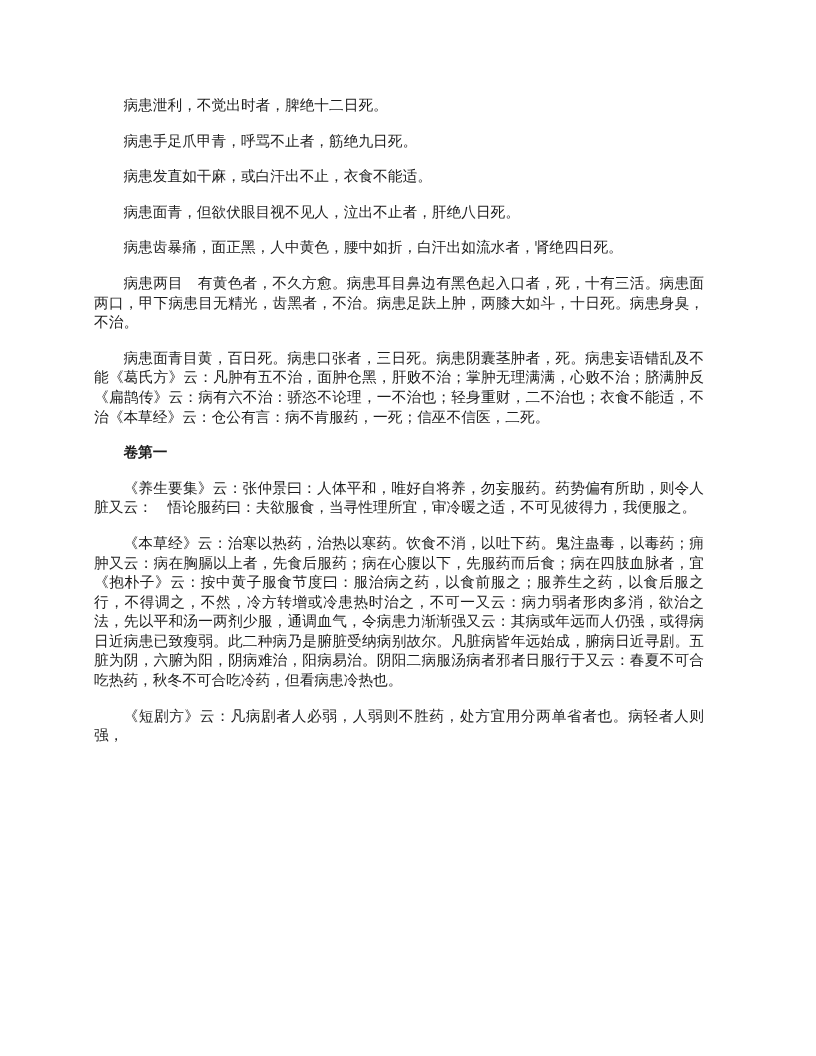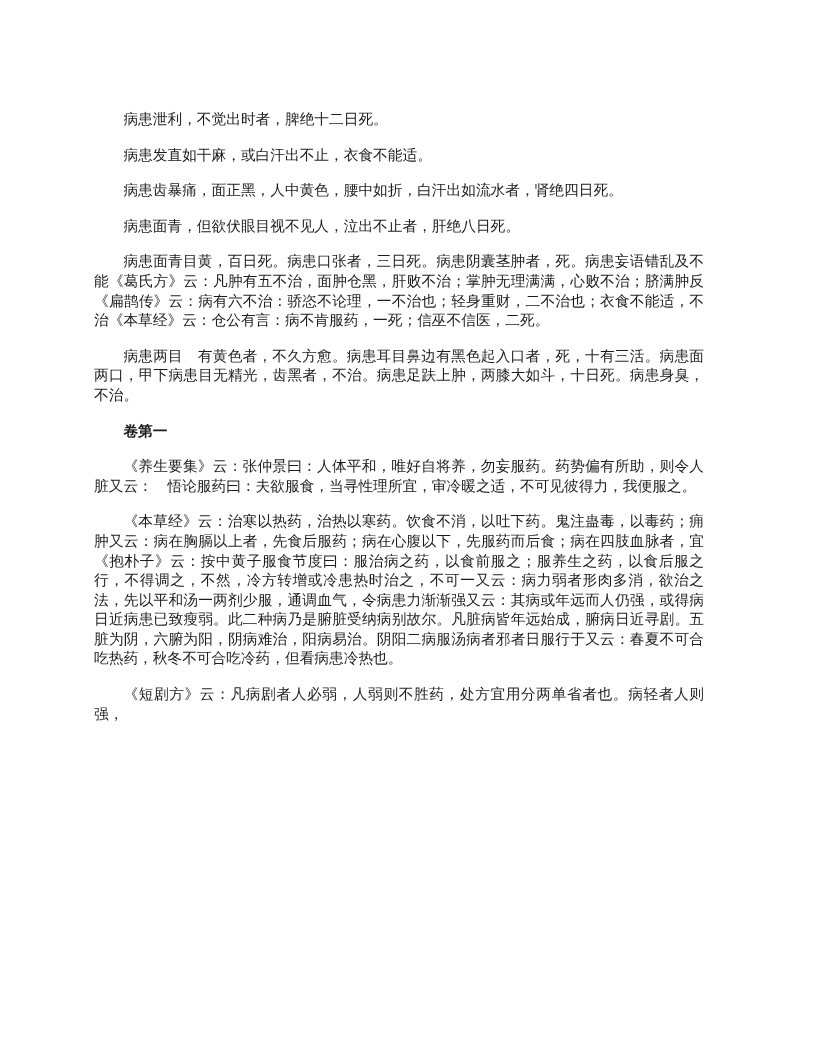--- a/index.html
+++ b/index.html
@@ -11,21 +11,21 @@
     position: relative;
     width: 816px;
     height: 1056px;
     background: #ffffff;
     overflow: hidden;
     font-family: "Liberation Serif", "DejaVu Serif", serif;
   }
   .text-block {
     position: absolute;
     left: 94px;
-    top: 110px;
+    top: 96px;
     width: 610px;
     color: #1c1c1c;
   }
   .para {
     margin: 0 0 16px 0;
     font-size: 14.7px;
     line-height: 19.6px;
     text-align: justify;
     text-justify: inter-ideograph;
     text-indent: 2em;
@@ -41,25 +41,26 @@
     font-weight: bold;
   }
 </style>
 </head>
 <body>
 
 <div class="page">
   <div class="text-block">
 
     <p class="para">病患泄利，不觉出时者，脾绝十二日死。</p>
+    <p class="para">病患手足爪甲青，呼骂不止者，筋绝九日死。</p>
     <p class="para">病患发直如干麻，或白汗出不止，衣食不能适。</p>
+    <p class="para">病患面青，但欲伏眼目视不见人，泣出不止者，肝绝八日死。</p>
     <p class="para">病患齿暴痛，面正黑，人中黄色，腰中如折，白汗出如流水者，肾绝四日死。</p>
-    <p class="para">病患面青，但欲伏眼目视不见人，泣出不止者，肝绝八日死。</p>
+    <p class="para">病患两目　有黄色者，不久方愈。病患耳目鼻边有黑色起入口者，死，十有三活。病患面两口，甲下病患目无精光，齿黑者，不治。病患足趺上肿，两膝大如斗，十日死。病患身臭，不治。</p>
     <p class="para">病患面青目黄，百日死。病患口张者，三日死。病患阴囊茎肿者，死。病患妄语错乱及不能《葛氏方》云：凡肿有五不治，面肿仓黑，肝败不治；掌肿无理满满，心败不治；脐满肿反《扁鹊传》云：病有六不治：骄恣不论理，一不治也；轻身重财，二不治也；衣食不能适，不治《本草经》云：仓公有言：病不肯服药，一死；信巫不信医，二死。</p>
-    <p class="para">病患两目　有黄色者，不久方愈。病患耳目鼻边有黑色起入口者，死，十有三活。病患面两口，甲下病患目无精光，齿黑者，不治。病患足趺上肿，两膝大如斗，十日死。病患身臭，不治。</p>
 
     <p class="heading">卷第一</p>
 
     <p class="para">《养生要集》云：张仲景曰：人体平和，唯好自将养，勿妄服药。药势偏有所助，则令人脏又云：　悟论服药曰：夫欲服食，当寻性理所宜，审冷暖之适，不可见彼得力，我便服之。</p>
     <p class="para">《本草经》云：治寒以热药，治热以寒药。饮食不消，以吐下药。鬼注蛊毒，以毒药；痈肿又云：病在胸膈以上者，先食后服药；病在心腹以下，先服药而后食；病在四肢血脉者，宜《抱朴子》云：按中黄子服食节度曰：服治病之药，以食前服之；服养生之药，以食后服之行，不得调之，不然，冷方转增或冷患热时治之，不可一又云：病力弱者形肉多消，欲治之法，先以平和汤一两剂少服，通调血气，令病患力渐渐强又云：其病或年远而人仍强，或得病日近病患已致瘦弱。此二种病乃是腑脏受纳病别故尔。凡脏病皆年远始成，腑病日近寻剧。五脏为阴，六腑为阳，阴病难治，阳病易治。阴阳二病服汤病者邪者日服行于又云：春夏不可合吃热药，秋冬不可合吃冷药，但看病患冷热也。</p>
     <p class="para">《短剧方》云：凡病剧者人必弱，人弱则不胜药，处方宜用分两单省者也。病轻者人则强，</p>
 
   </div>
 </div>
 

